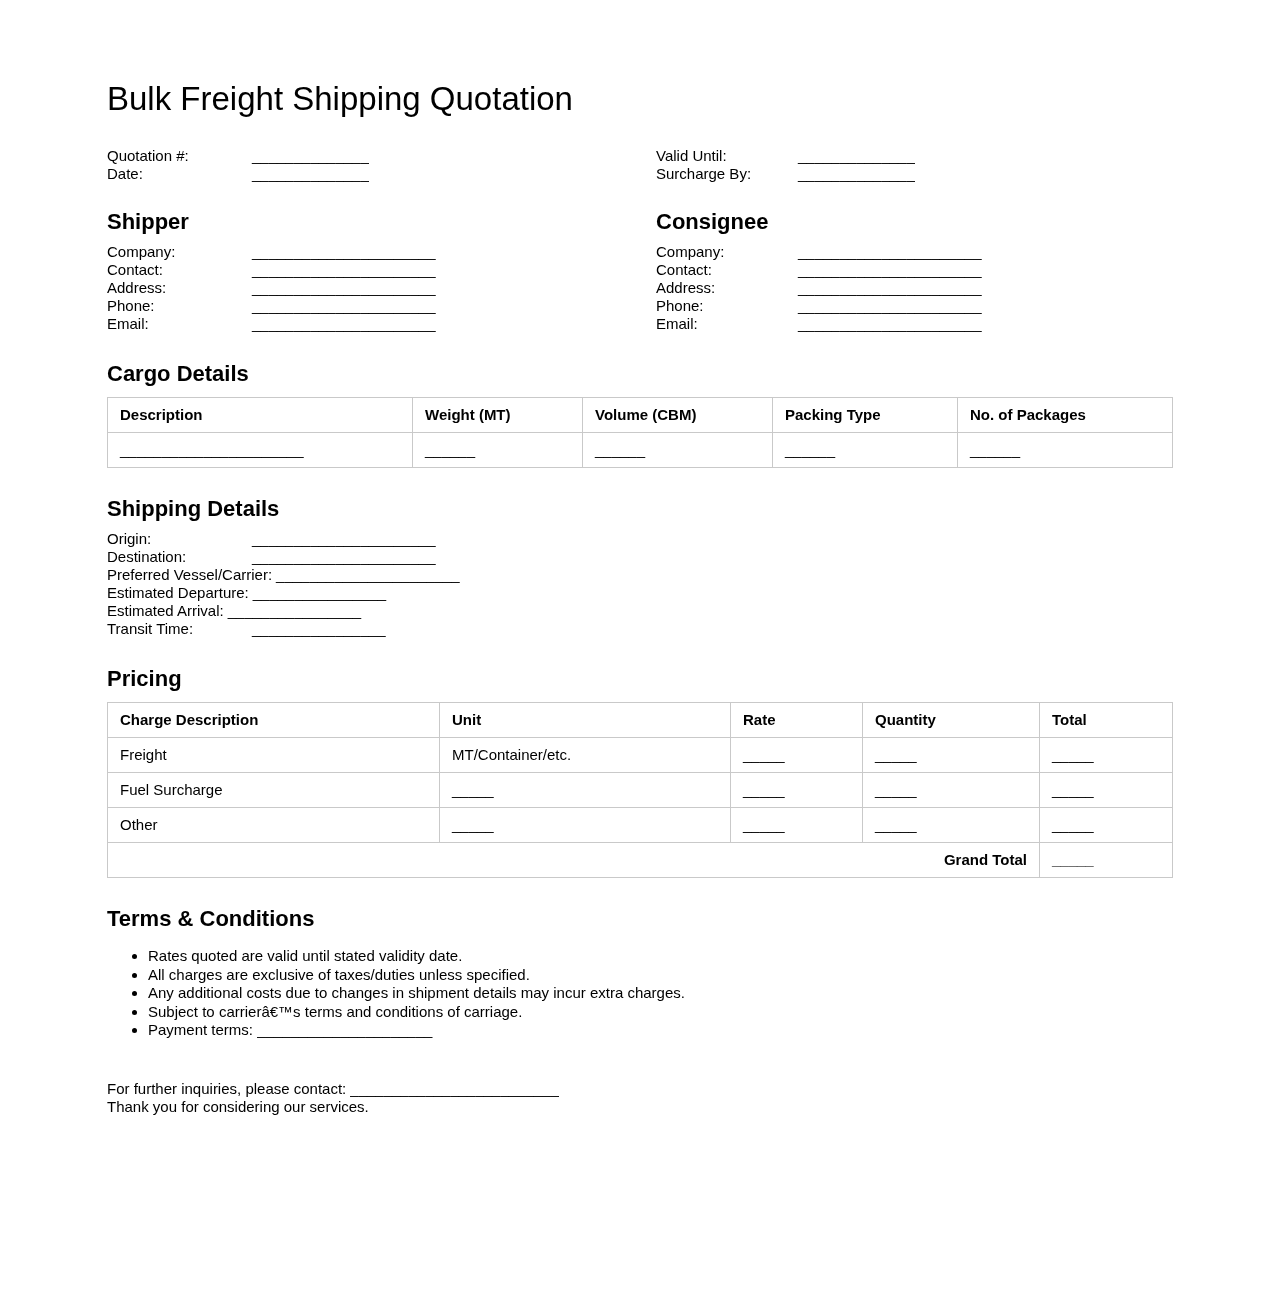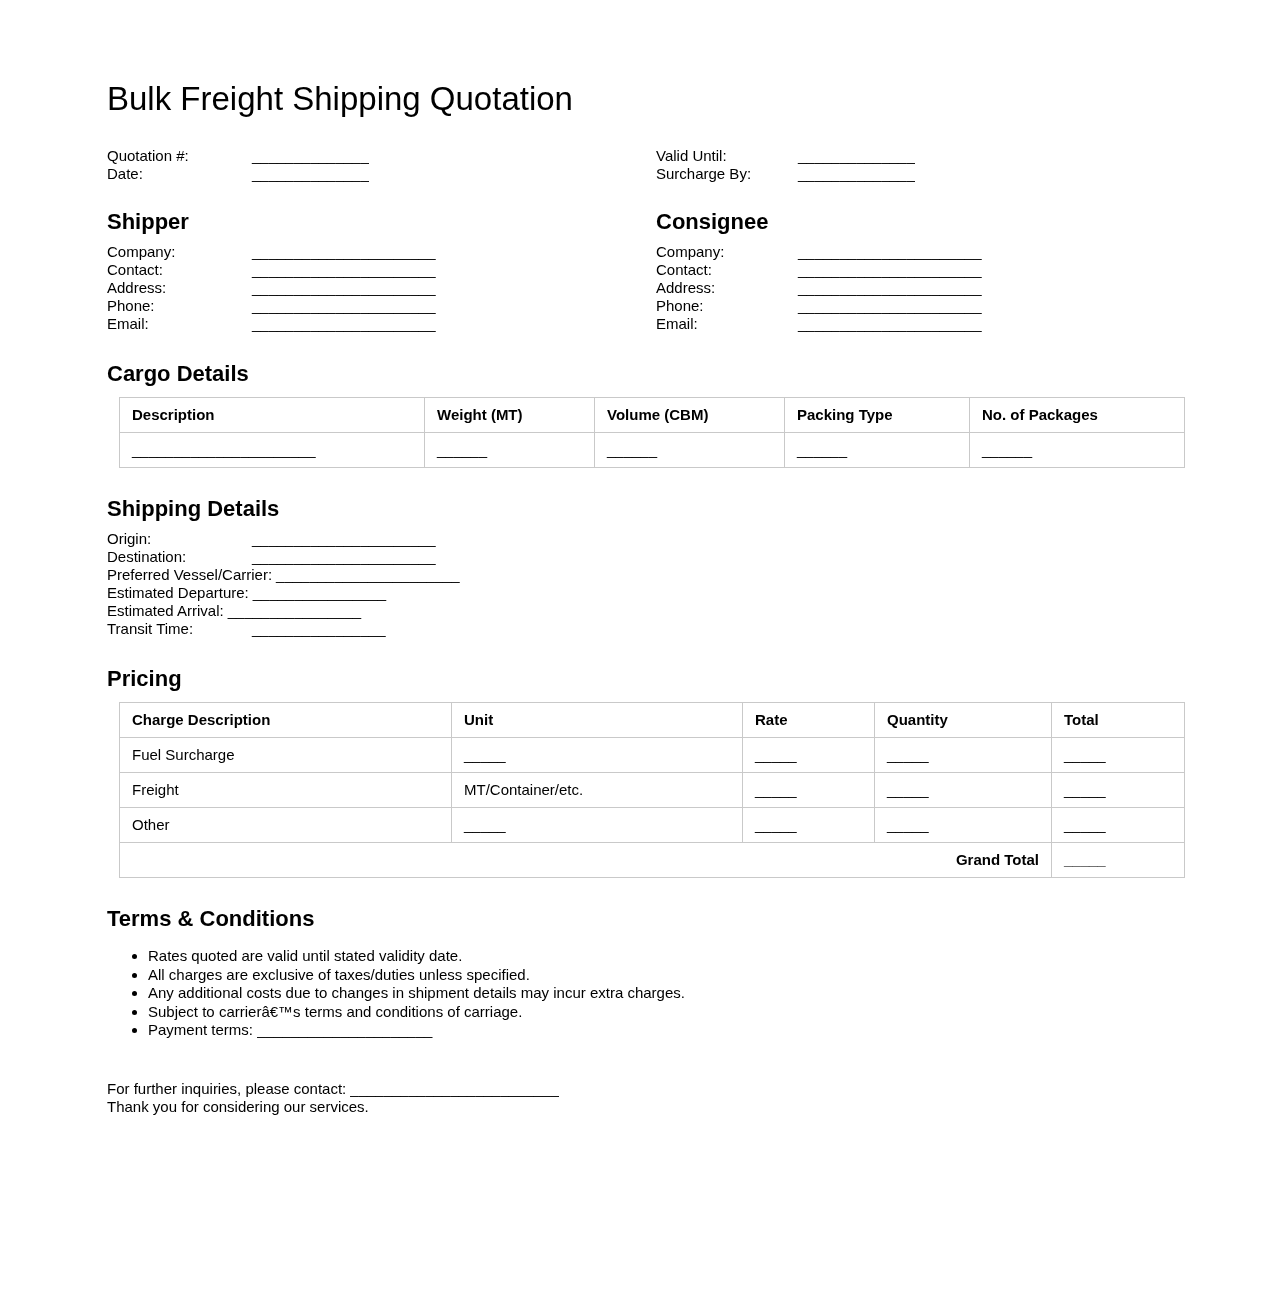--- a/index.html
+++ b/index.html
@@ -20,21 +20,21 @@
   .lbl{font-weight:normal;}
   .lbl.fixed{display:inline-block;width:145px;}
   .lbl.fixed-r{display:inline-block;width:142px;}
   .lbl.auto{margin-right:4px;}
   .blank{font-weight:normal;}
 
   .two-col{display:flex;}
   .two-col .col-l{width:549px;flex:none;}
   .two-col .col-r{flex:1;}
 
-  table{border-collapse:collapse;width:1065px;table-layout:fixed;margin:12px;}
+  table{border-collapse:collapse;width:1065px;table-layout:fixed;margin:0;}
   th,td{
     border:1px solid #c9c9c9;
     padding:8px 12px;
     font-size:15px;line-height:18px;
     text-align:left;vertical-align:middle;
     overflow:hidden;
   }
   th{font-weight:bold;}
   td.gt-label{text-align:right;font-weight:bold;border-right:1px solid #c9c9c9;}
   td.gt-blank{font-weight:bold;}
@@ -144,29 +144,29 @@
       <tr>
         <th>Charge Description</th>
         <th>Unit</th>
         <th>Rate</th>
         <th>Quantity</th>
         <th>Total</th>
       </tr>
     </thead>
     <tbody>
       <tr>
-        <td>Fuel Surcharge</td>
-        <td>_____</td>
+        <td>Freight</td>
+        <td>MT/Container/etc.</td>
         <td>_____</td>
         <td>_____</td>
         <td>_____</td>
       </tr>
       <tr>
-        <td>Freight</td>
-        <td>MT/Container/etc.</td>
+        <td>Fuel Surcharge</td>
+        <td>_____</td>
         <td>_____</td>
         <td>_____</td>
         <td>_____</td>
       </tr>
       <tr>
         <td>Other</td>
         <td>_____</td>
         <td>_____</td>
         <td>_____</td>
         <td>_____</td>

